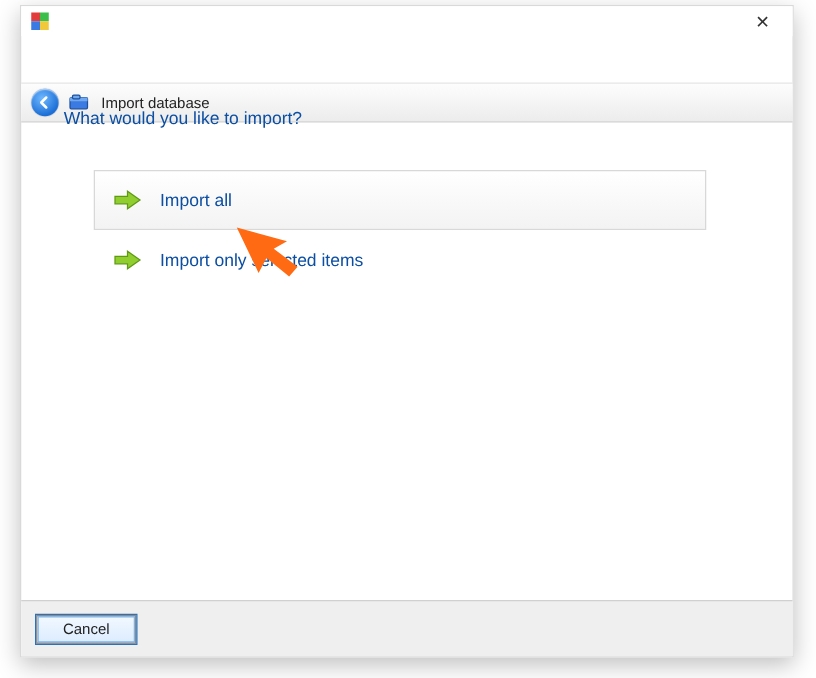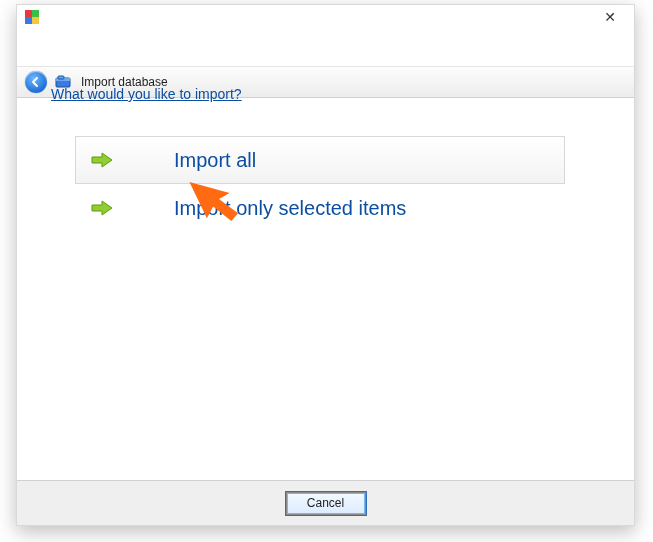--- a/index.html
+++ b/index.html
@@ -83,21 +83,20 @@
     position: absolute;
     left: 0; right: 0;
     top: 55px;
     bottom: 44px;
     padding: 26px 34px 0 34px;
     box-sizing: border-box;
   }
   .heading {
     color: #0b4ea2;
     font-size: 14px;
-    text-decoration: underline;
   }
   .options {
     margin: 34px 0 0 24px;
   }
   .option {
     display:flex;
     align-items:center;
     gap: 14px;
     padding: 12px 14px;
     cursor:pointer;
@@ -111,32 +110,31 @@
     border: 1px solid #d8d8d8;
     background: linear-gradient(#ffffff, #f3f3f3);
   }
   .arrow-icon {
     width: 24px; height: 20px;
     display:flex;align-items:center;justify-content:center;
     flex-shrink:0;
   }
   .option-label {
     color: #0b4ea2;
-    font-size: 20px;
-    margin-left: 46px;
+    font-size: 14px;
   }
   .footer {
     position: absolute;
     left: 0; right: 0; bottom: 0;
     height: 44px;
     border-top: 1px solid #d0d0d0;
     background: #efefef;
     display:flex;
     align-items:center;
-    justify-content:center;
+    justify-content:flex-start;
     padding: 0 12px;
     margin-top: 30px;
   }
   .btn {
     min-width: 80px;
     height: 23px;
     border: 1px solid #8a8a8a;
     background: linear-gradient(#fcfcfc,#e8e8e8);
     font-size: 12px;
     color:#222;

